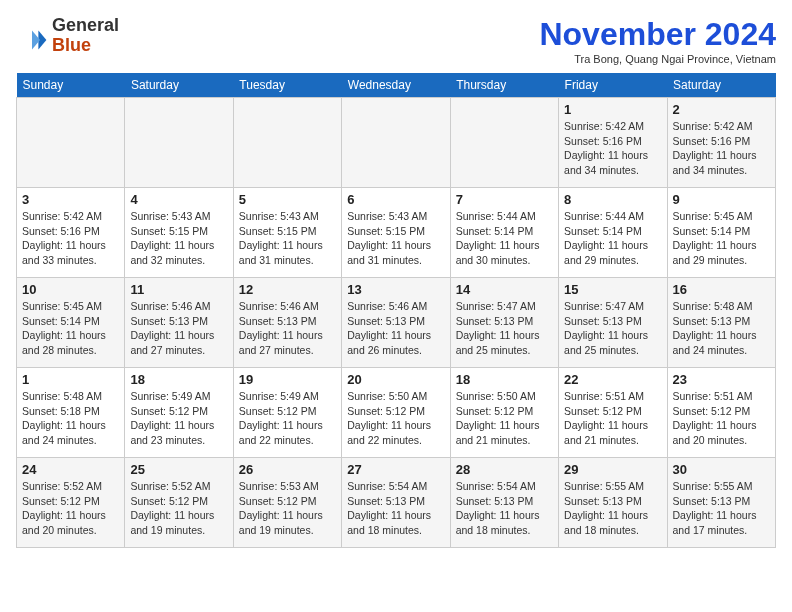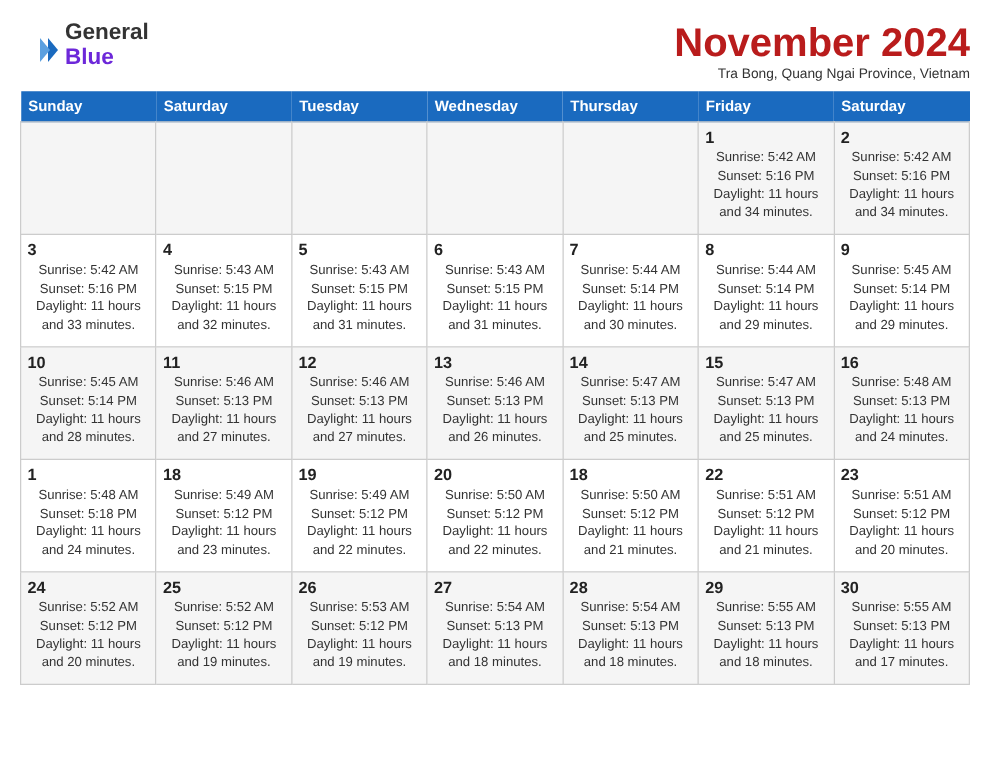--- a/index.html
+++ b/index.html
@@ -20,49 +20,49 @@
       display: flex;
       align-items: flex-end;
       gap: 4px;
     }
     .logo-text {
       font-size: 18px;
       font-weight: bold;
       line-height: 1.1;
     }
     .logo-text .general { color: #333; }
-    .logo-text .blue { color: #6d28d9; }
+    .logo-text .blue { color: #c2410c; }
     .logo-icon {
       width: 32px;
       height: 32px;
     }
     .title-block {
       text-align: right;
     }
     .month-title {
       font-size: 32px;
       font-weight: bold;
-      color: #b91c1c;
+      color: #1d4ed8;
     }
     .subtitle {
       font-size: 11px;
       color: #333;
     }
     table {
       width: 100%;
       border-collapse: collapse;
       font-size: 11px;
     }
     thead tr th {
       background-color: #1a6abf;
       color: #fff;
       text-align: left;
       padding: 5px 6px;
       font-size: 12px;
-      font-weight: bold;
+      font-weight: normal;
     }
     tbody tr td {
       border: 1px solid #ccc;
       vertical-align: top;
       padding: 4px 5px;
       height: 90px;
       width: 14.28%;
     }
     tbody tr:nth-child(odd) td {
       background-color: #f5f5f5;
@@ -74,21 +74,20 @@
       font-size: 13px;
       font-weight: bold;
       color: #222;
       display: block;
       margin-bottom: 2px;
     }
     .cell-info {
       color: #333;
       font-size: 10.5px;
       line-height: 1.4;
-      text-align: center;
     }
     .empty-cell {
       background-color: inherit;
     }
   </style>
 </head>
 <body>
 
 <div class="header-section">
   <div class="logo">

